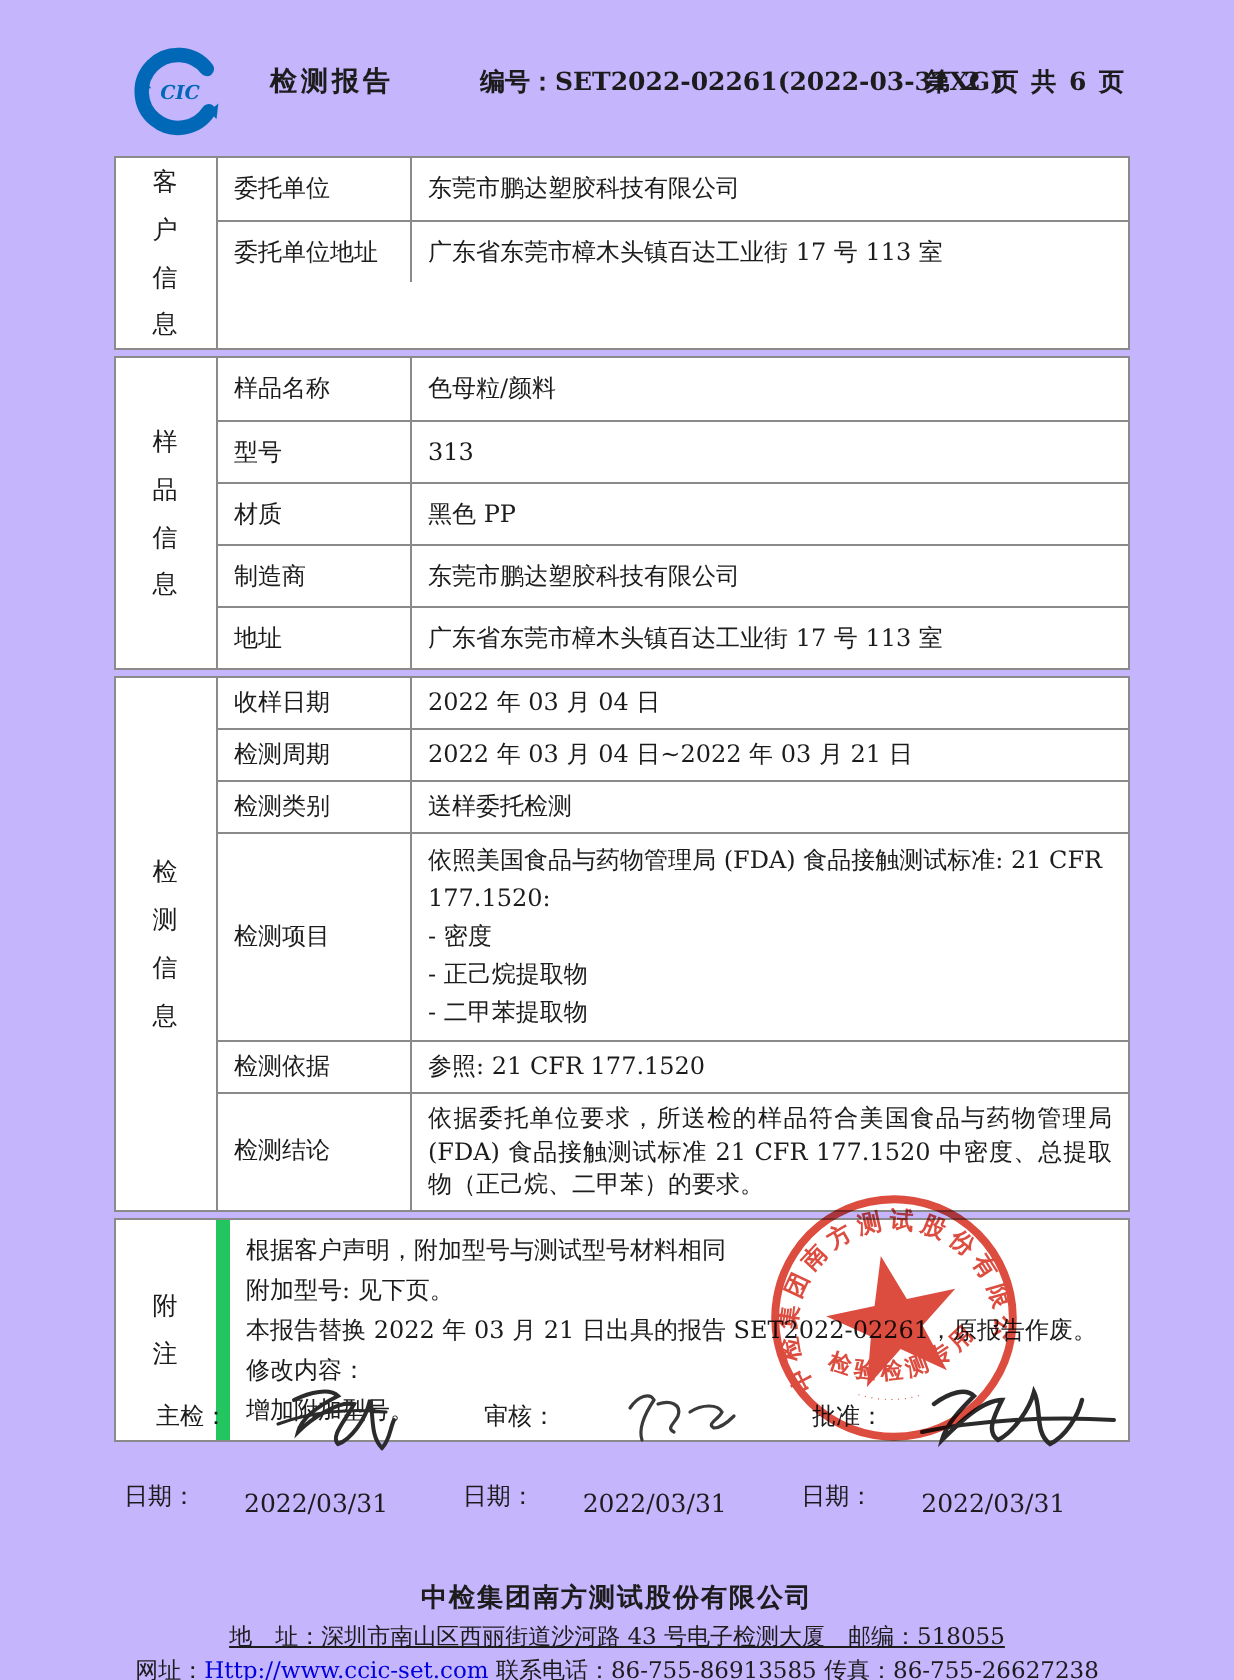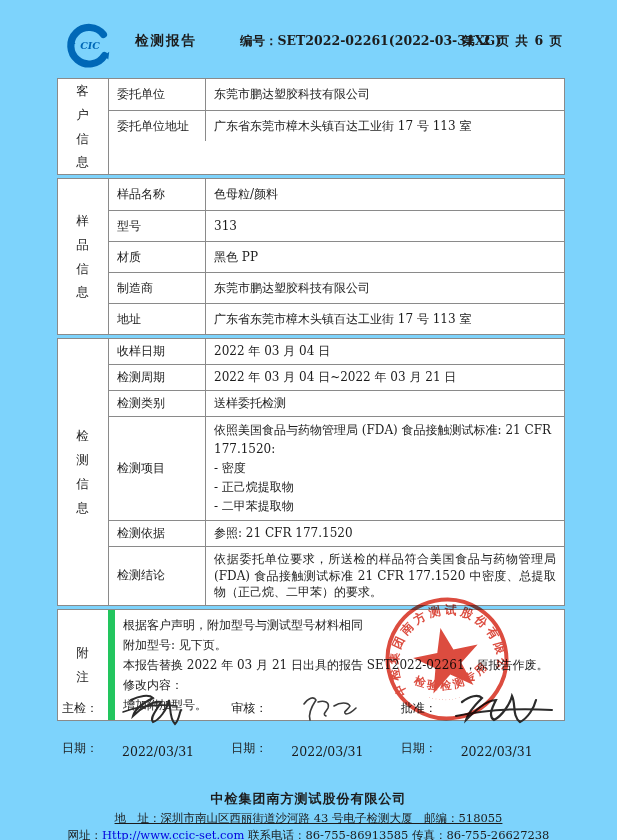--- a/index.html
+++ b/index.html
@@ -1,21 +1,21 @@
 <!DOCTYPE html>
 <html><head>
 <meta charset="utf-8">
 <style>
   * { margin:0; padding:0; box-sizing:border-box; }
   html,body { width:617px; height:840px; }
   body {
     font-family:"DejaVu Serif","Liberation Serif",serif;
     background:#ffffff; color:#1c1c1c; position:relative; overflow:hidden;
   }
-  .page { position:absolute; inset:0; background:#7dd3fc; }
+  .page { position:absolute; inset:0; background:#c4b5fd; }
 
   
   .header { position:absolute; top:16px; left:57px; width:508px; height:52px; }
   .logo { position:absolute; left:5px; top:6px; width:56px; height:48px; }
   .hdr-title { position:absolute; left:78px; top:16px; font-size:13.5px; font-weight:bold; letter-spacing:2px; }
   .hdr-no { position:absolute; left:183px; top:17px; font-size:12.5px; font-weight:bold; }
   .hdr-page { position:absolute; right:2px; top:17px; font-size:12.5px; font-weight:bold; letter-spacing:1px; }
 
   
   .tablewrap { position:absolute; top:78px; left:57px; width:508px; }
@@ -32,21 +32,21 @@
   .just { text-align:justify; line-height:16.5px; }
   .notes-cell { flex:1; border-left:7px solid #22c55e; font-size:12px; padding:5px 8px; }
   .notes-cell .ln { line-height:20px; }
 
   
   .stamp { position:absolute; left:381px; top:593px; width:132px; height:132px;
            transform:rotate(-12deg); opacity:0.9; mix-blend-mode:multiply; pointer-events:none; }
 
   
   .sig-area { position:absolute; left:57px; top:692px; width:508px; }
-  .sig-row { display:flex; }
+  .sig-row { display:flex;padding-left:16px; }
   .sig-col { width:33.33%; position:relative; height:40px; }
   .sig-label { position:absolute; left:5px; top:8px; font-size:12px; }
   .sig-img { position:absolute; left:52px; top:-6px; }
   .date-row { display:flex; margin-top:8px;text-align:right; }
   .date-col { width:33.33%; position:relative; height:18px; }
   .date-label { position:absolute; left:5px; top:0; font-size:12px; }
   .date-val { position:absolute; left:65px; top:4px; font-size:12.5px; }
 
   
   .footer { position:absolute; left:0; top:790px; width:617px; text-align:center; }

